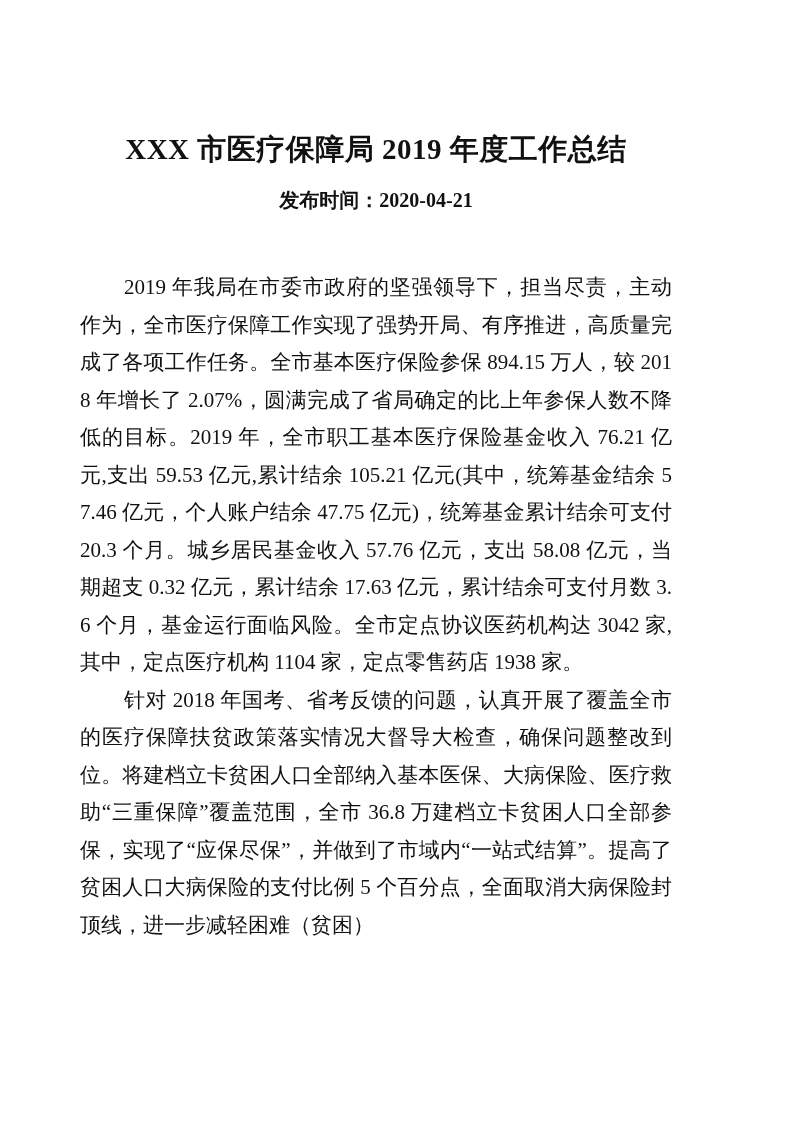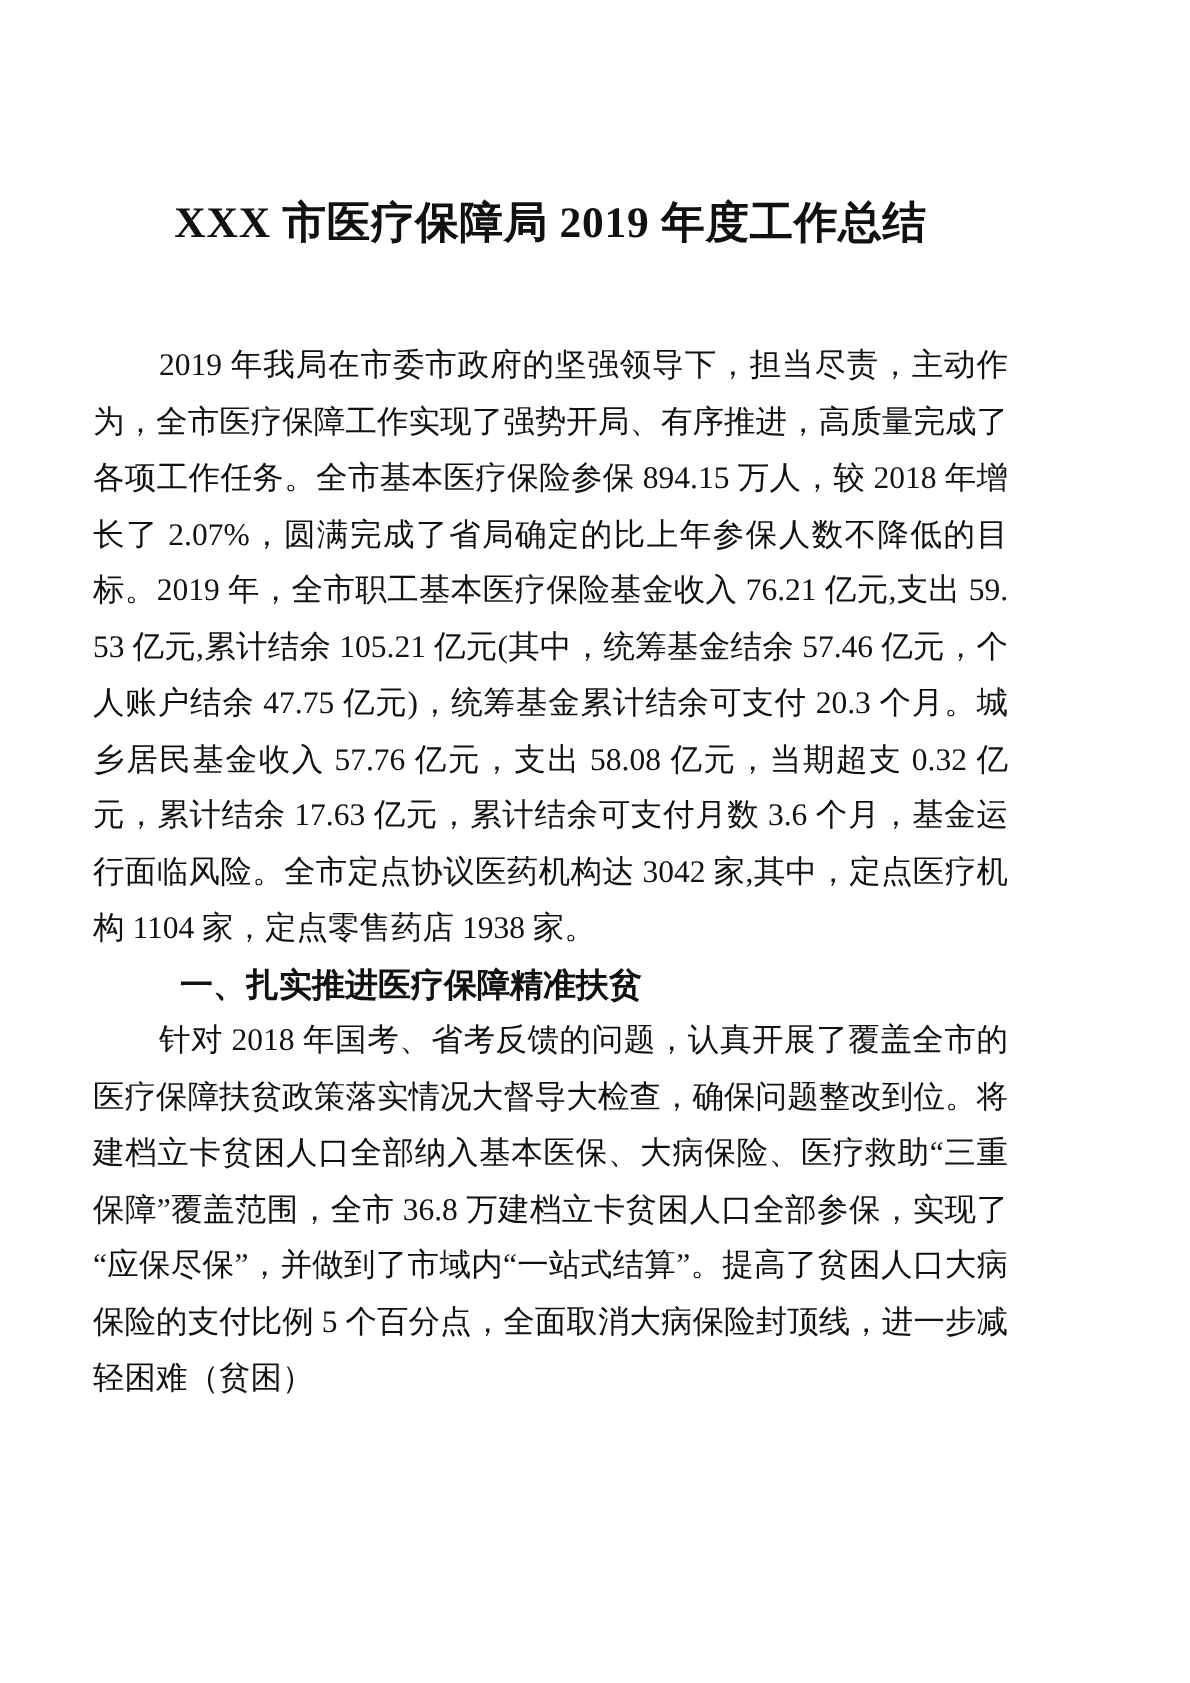--- a/index.html
+++ b/index.html
@@ -8,21 +8,21 @@
     background: #ffffff;
   }
   .page {
     position: relative;
     width: 793px;
     height: 1122px;
     margin: 0 auto;
     background: #ffffff;
     color: #111111;
     box-sizing: border-box;
-    padding: 127px 121px 0 62px;
+    padding: 127px 121px 0 80px;
     overflow: hidden;
     font-family: "Liberation Serif", "DejaVu Serif", serif;
   }
   .doc-title {
     margin: 0;
     font-size: 29px;
     font-weight: 700;
     line-height: 44px;
     text-align: center;
     letter-spacing: 0.5px;
@@ -57,24 +57,24 @@
     font-family: "Liberation Sans", "DejaVu Sans", sans-serif;
   }
 </style>
 </head>
 <body>
 
 <div class="page">
 
   <h1 class="doc-title">XXX 市医疗保障局 2019 年度工作总结</h1>
 
+  <div class="pub-line">发布时间：2020-04-21</div>
 
   <div class="doc-body">
 
     <p class="para">2019 年我局在市委市政府的坚强领导下，担当尽责，主动作为，全市医疗保障工作实现了强势开局、有序推进，高质量完成了各项工作任务。全市基本医疗保险参保 894.15 万人，较 2018 年增长了 2.07%，圆满完成了省局确定的比上年参保人数不降低的目标。2019 年，全市职工基本医疗保险基金收入 76.21 亿元,支出 59.53 亿元,累计结余 105.21 亿元(其中，统筹基金结余 57.46 亿元，个人账户结余 47.75 亿元)，统筹基金累计结余可支付 20.3 个月。城乡居民基金收入 57.76 亿元，支出 58.08 亿元，当期超支 0.32 亿元，累计结余 17.63 亿元，累计结余可支付月数 3.6 个月，基金运行面临风险。全市定点协议医药机构达 3042 家,其中，定点医疗机构 1104 家，定点零售药店 1938 家。</p>
 
-    <h2 class="section-heading">一、扎实推进医疗保障精准扶贫</h2>
 
     <p class="para">针对 2018 年国考、省考反馈的问题，认真开展了覆盖全市的医疗保障扶贫政策落实情况大督导大检查，确保问题整改到位。将建档立卡贫困人口全部纳入基本医保、大病保险、医疗救助“三重保障”覆盖范围，全市 36.8 万建档立卡贫困人口全部参保，实现了“应保尽保”，并做到了市域内“一站式结算”。提高了贫困人口大病保险的支付比例 5 个百分点，全面取消大病保险封顶线，进一步减轻困难（贫困）</p>
 
   </div>
 
 </div>
 
 </body></html>

